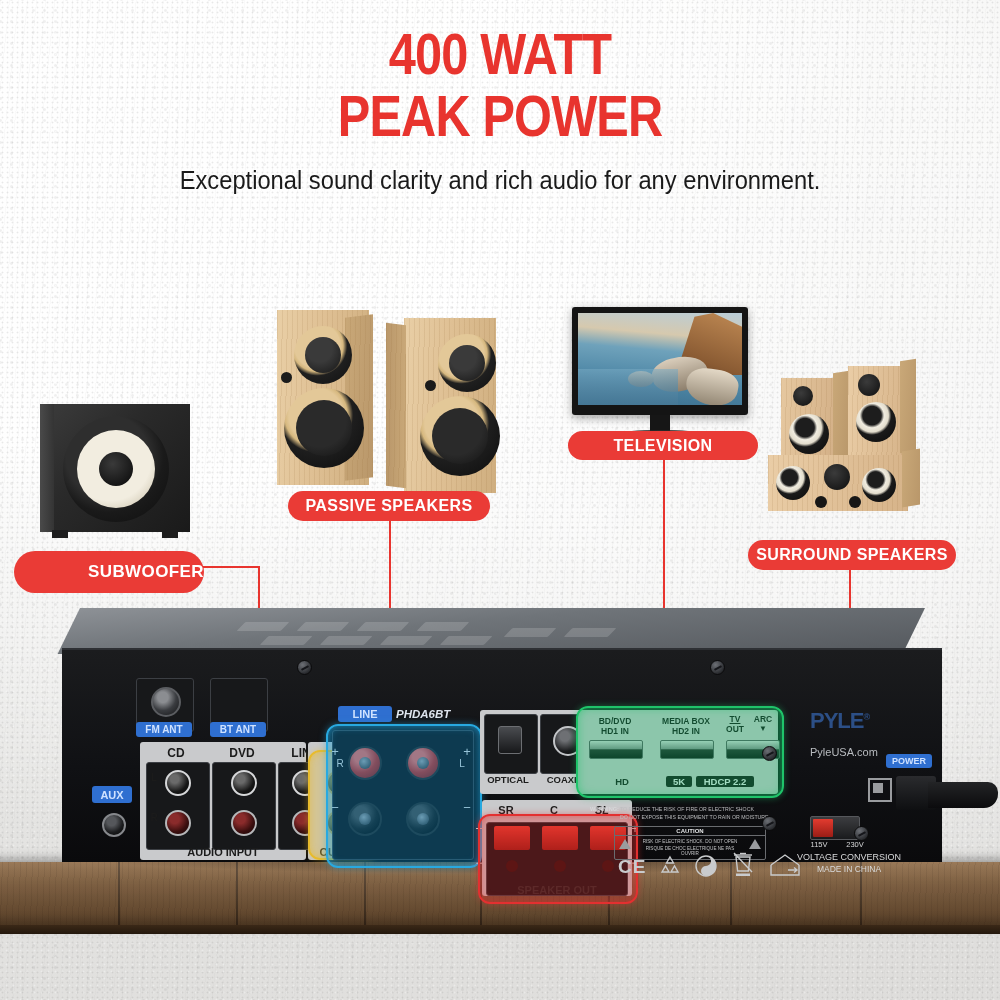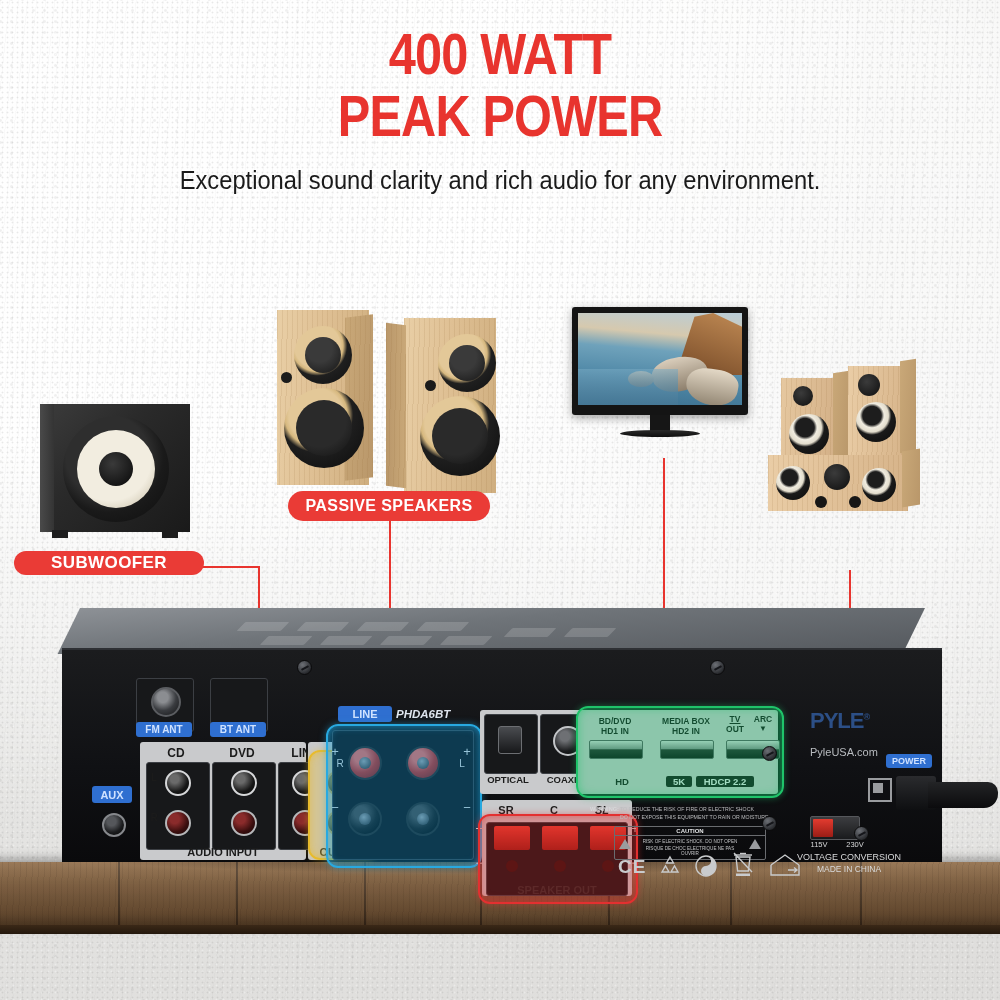--- a/index.html
+++ b/index.html
@@ -206,25 +206,31 @@
   </div>
 
   <div class="lead leadv" style="left:258px;top:566px;height:88px;"></div>
   <div class="lead leadh" style="left:197px;top:566px;width:62px;"></div>
   <div class="lead leadv" style="left:389px;top:518px;height:190px;"></div>
   <div class="lead leadv" style="left:663px;top:458px;height:224px;"></div>
   <div class="lead leadv" style="left:849px;top:570px;height:186px;"></div>
   <div class="lead leadh" style="left:596px;top:806px;width:254px;"></div>
   <div class="lead leadv" style="left:905px;top:700px;height:48px;"></div>
 
-  <div class="pill" style="left:14px;top:551px;width:190px;height:24px;font-size:17px;">
+  <div class="pill" style="left:14px;top:551px;width:190px;height:42px;font-size:17px;justify-content:flex-end;">
     <span>SUBWOOFER</span>
   </div>
   <div class="pill" style="left:288px;top:491px;width:202px;height:30px;font-size:16px;">
     <span>PASSIVE SPEAKERS</span>
+  </div>
+  <div class="pill" style="left:568px;top:431px;width:190px;height:29px;font-size:16px;">
+    <span>TELEVISION</span>
+  </div>
+  <div class="pill" style="left:748px;top:540px;width:208px;height:30px;font-size:16px;">
+    <span>SURROUND SPEAKERS</span>
   </div>
 
   <div class="table">
     <div class="grain"></div>
     <div class="plank" style="left:0px;width:128px;"></div>
     <div class="plank" style="left:128px;width:118px;"></div>
     <div class="plank" style="left:246px;width:128px;"></div>
     <div class="plank" style="left:374px;width:116px;"></div>
     <div class="plank" style="left:490px;width:128px;"></div>
     <div class="plank" style="left:618px;width:122px;"></div>

